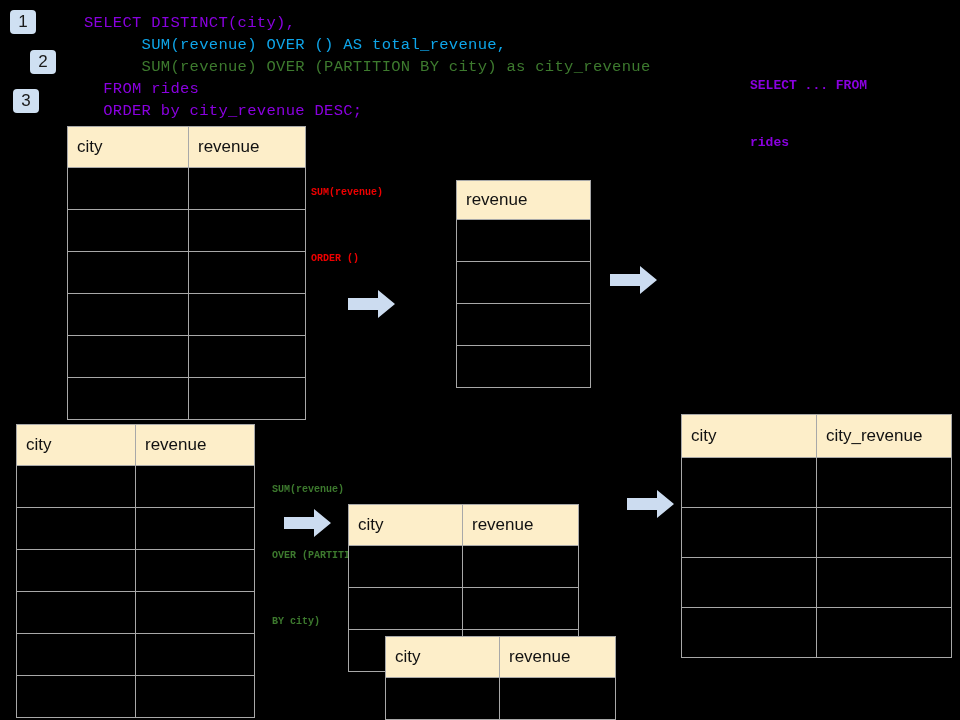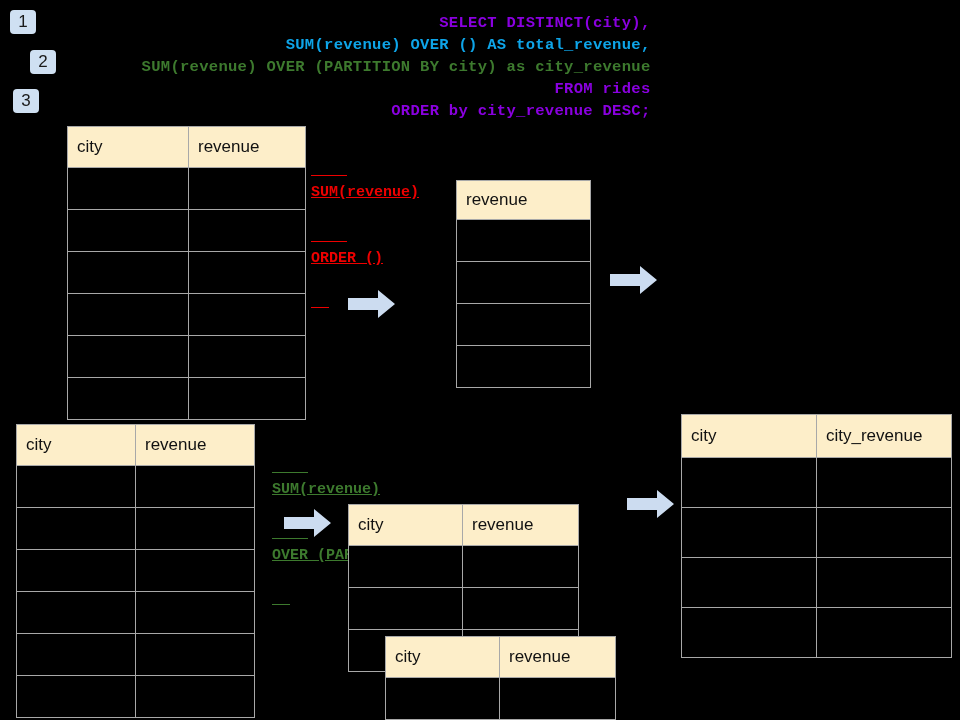--- a/index.html
+++ b/index.html
@@ -30,48 +30,46 @@
     height: 24px;
   }
 
   
   .sql-block {
     position: absolute;
     font-family: "Liberation Mono", monospace;
     font-size: 15.5px;
     line-height: 22px;
     white-space: pre;
-    font-weight: bold;
+    font-weight: normal;
     letter-spacing: 0.3px;
-    text-align: right;
   }
   .sql-line { white-space: pre; }
   .c-purple { color: #8a00e0; }
   .c-red    { color: #0ea5e9; }
   .c-green  { color: #3d7a2e; }
 
   .side-note {
     position: absolute;
     font-family: "Liberation Mono", monospace;
     font-size: 13px;
     line-height: 19px;
     font-weight: bold;
     color: #8a00e0;
     white-space: pre;
   }
 
   
   .annot {
     position: absolute;
     font-family: "Liberation Mono", monospace;
-    font-size: 15px;
+    font-size: 10px;
     line-height: 22px;
     font-weight: bold;
     white-space: pre;
-    text-decoration: underline;
   }
   .annot.red   { color: #ee0000; }
   .annot.green { color: #3d7a2e; }
 
   
   .tbl {
     position: absolute;
     border-collapse: collapse;
     table-layout: fixed;
     background: #000000;
@@ -103,29 +101,34 @@
 <div id="canvas">
 
   <div id="badges">
       <div class="badge" style="left: 10px; top: 10px;">1</div>
       <div class="badge" style="left: 30px; top: 50px;">2</div>
       <div class="badge" style="left: 13px; top: 89px;">3</div>
     </div>
 
   <div class="sql-block" id="sql-block" style="left:84px; top:12px;"><div class="sql-line c-purple">SELECT DISTINCT(city),</div><div class="sql-line c-red">      SUM(revenue) OVER () AS total_revenue,</div><div class="sql-line c-green">      SUM(revenue) OVER (PARTITION BY city) as city_revenue</div><div class="sql-line c-purple">  FROM rides</div><div class="sql-line c-purple">  ORDER by city_revenue DESC;</div></div>
 
+  <div class="side-note" style="left:750px; top:38px;">
+    <div>SELECT ... FROM</div>
+    <div>rides</div>
+  </div>
 
   <div class="annot red" style="left:311px; top:138px;">
     <div>SUM(revenue)</div>
     <div>ORDER ()</div>
   </div>
 
   <div class="annot green" style="left:272px; top:435px;">
     <div>SUM(revenue)</div>
     <div>OVER (PARTITION</div>
+    <div>BY city)</div>
   </div>
 
   <div id="tables-layer">
       <table class="tbl" style="left: 67px; top: 126px; width: 238px;">
         <colgroup>
           <col style="width: 121px;">
           <col style="width: 117px;">
         </colgroup>
         <thead>
           <tr>

